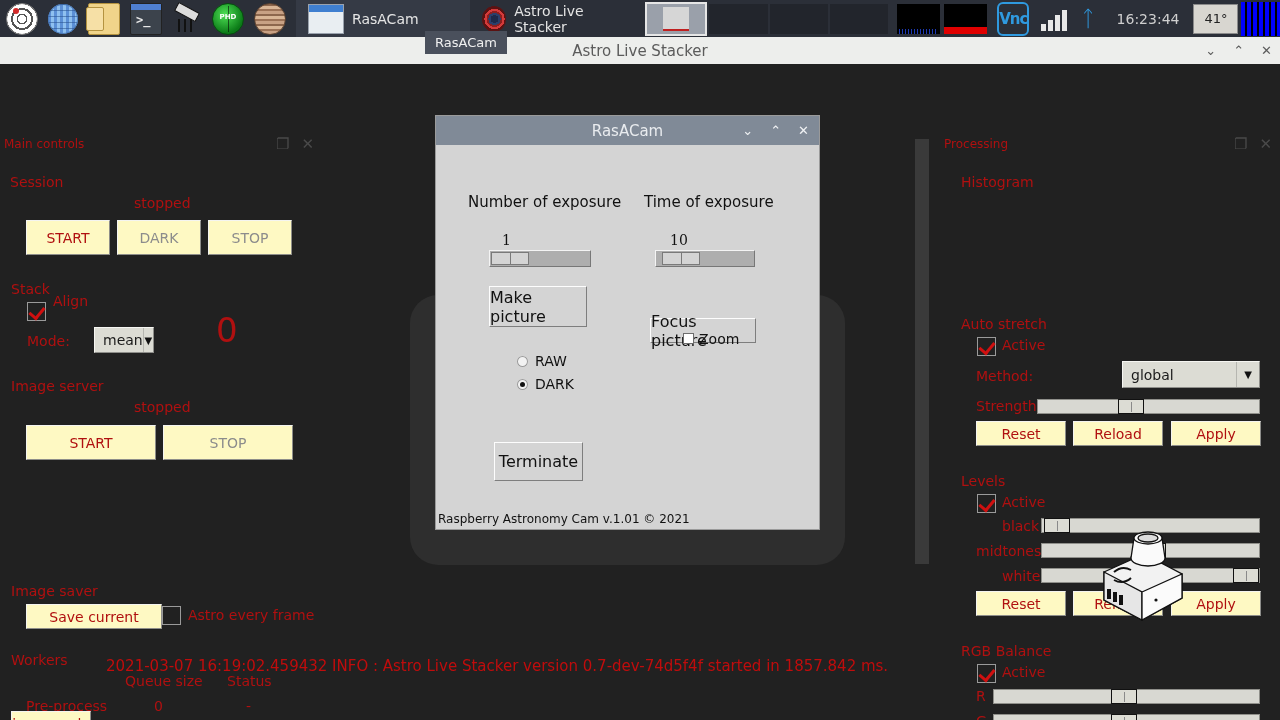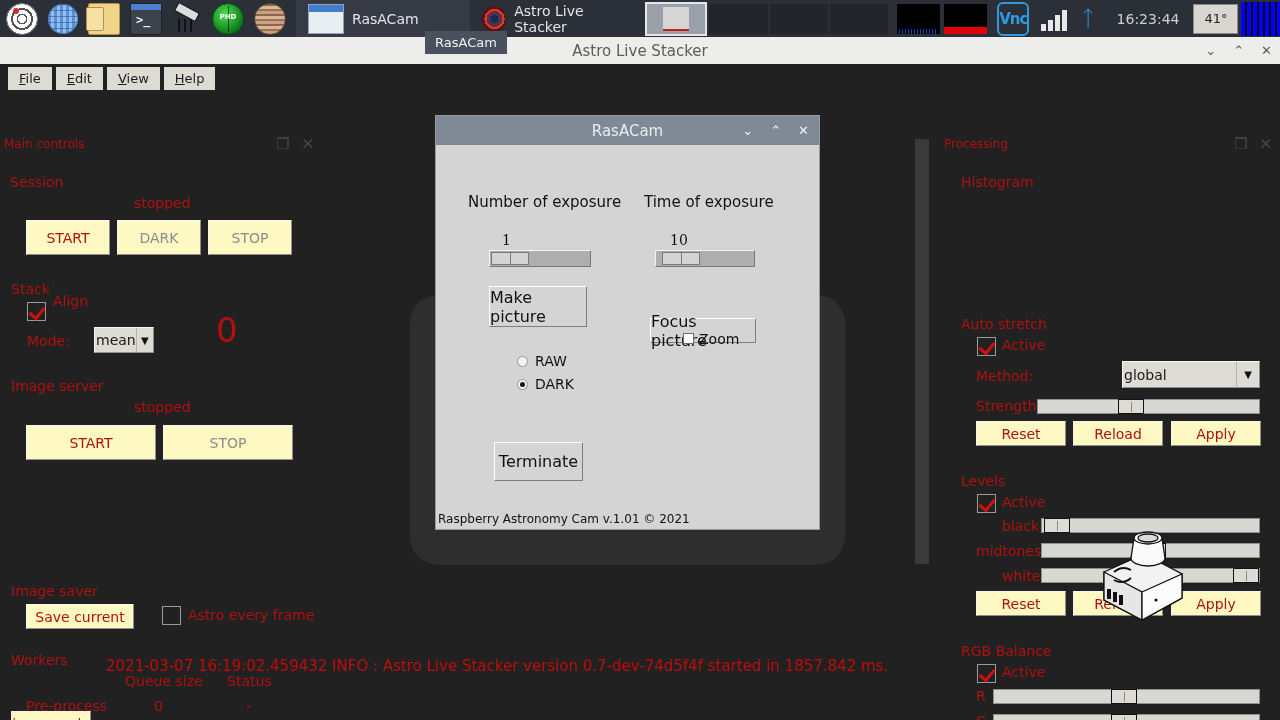--- a/index.html
+++ b/index.html
@@ -116,21 +116,21 @@
      border:solid #d01010;border-width:0 3px 3px 0;transform:rotate(40deg);}
 
   .radio{position:absolute;width:11px;height:11px;border-radius:50%;background:#f2f2f2;
      box-shadow:inset 0 0 0 1px #9a9a9a;box-sizing:border-box;}
   .radio.sel:after{content:"";position:absolute;left:3px;top:3px;width:5px;height:5px;border-radius:50%;background:#111;}
 
   .combo{
     position:absolute;background:#dcdcd4;border:1px solid #f6f6f2;border-right-color:#8e8e8a;border-bottom-color:#8e8e8a;
     display:flex;align-items:center;box-sizing:border-box;
   }
-  .combo .cval{flex:1;color:#1a1a1a;font-size:14px;padding-left:1px;}
+  .combo .cval{flex:1;color:#1a1a1a;font-size:14px;padding-left:8px;}
   .combo .carr{width:22px;height:100%;display:flex;align-items:center;justify-content:center;
      border-left:1px solid #b6b6b0;color:#111;font-size:10px;}
 
   
   .hscale{position:absolute;height:15px;background:#d8d8d2;border:1px solid #8f8f8a;box-sizing:border-box;}
   .hscale .knob{position:absolute;top:-1px;height:15px;width:26px;background:#dcdcd4;
      border:1px solid #111;box-sizing:border-box;}
   .hscale .knob:after{content:"";position:absolute;left:50%;top:2px;height:10px;width:1px;background:#8a8a8a;}
 
   .bigcount{position:absolute;color:#b01010;font-size:34px;}
@@ -231,26 +231,20 @@
 
     <div class="win-title">
       <span>Astro Live Stacker</span>
       <span class="win-btns">
         <span>⌄</span>
         <span>⌃</span>
         <span>✕</span>
       </span>
     </div>
 
-    <div class="menubar">
-      <span class="menu-item"><u>F</u><span>ile</span></span>
-      <span class="menu-item"><u>E</u><span>dit</span></span>
-      <span class="menu-item"><u>V</u><span>iew</span></span>
-      <span class="menu-item"><u>H</u><span>elp</span></span>
-    </div>
 
     <div class="preview"></div>
 
     <div class="vscroll"></div>
 
     <div class="lpanel">
       <span class="panel-title" style="left:4px;top:2px;">Main controls</span>
       <span class="panel-btns" style="right:16px;top:0px;">
         <span>❐</span>
         <span>✕</span>
@@ -271,21 +265,21 @@
         <span class="carr">▼</span>
       </span>
       <span class="bigcount" style="left:216px;top:175px;">0</span>
 
       <span class="grp" style="left:11px;top:243px;">Image server</span>
       <span class="lbl" style="left:134px;top:264px;">stopped</span>
       <span class="btn" style="left:26px;top:290px;width:130px;height:35px;">START</span>
       <span class="btn dim" style="left:163px;top:290px;width:130px;height:35px;">STOP</span>
 
       <span class="grp" style="left:11px;top:448px;">Image saver</span>
-      <span class="btn" style="left:26px;top:469px;width:108px;height:25px;">Save current</span>
+      <span class="btn" style="left:26px;top:469px;width:136px;height:25px;">Save current</span>
       <span class="cbox" style="left:162px;top:471px;"></span>
       <span class="lbl" style="left:188px;top:472px;">Astro every frame</span>
 
       <span class="grp" style="left:11px;top:517px;">Workers</span>
       <span class="lbl" style="left:125px;top:538px;">Queue size</span>
       <span class="lbl" style="left:227px;top:538px;">Status</span>
 
       <span class="lbl" style="left:26px;top:563px;">Pre-process</span>
       <span class="lbl" style="left:154px;top:563px;">0</span>
       <span class="lbl" style="left:246px;top:563px;">-</span>

